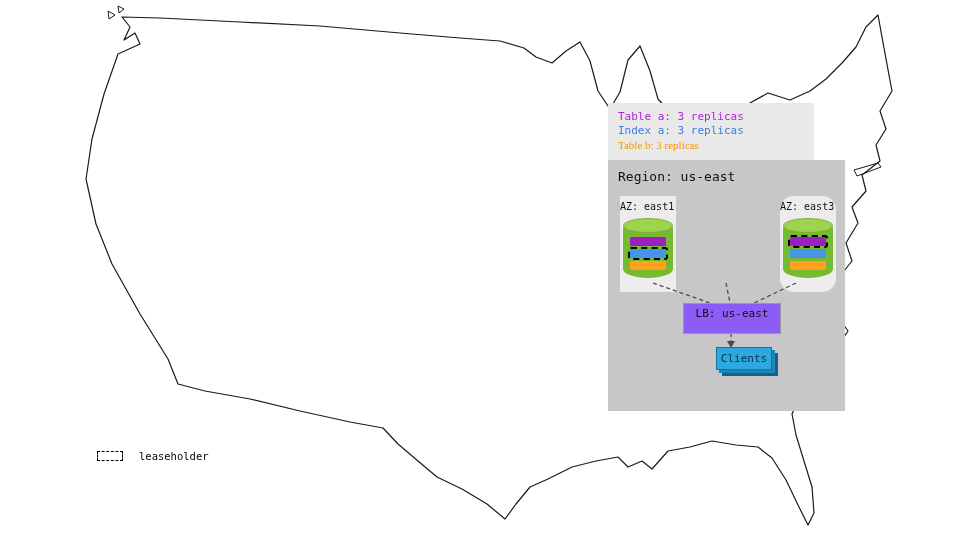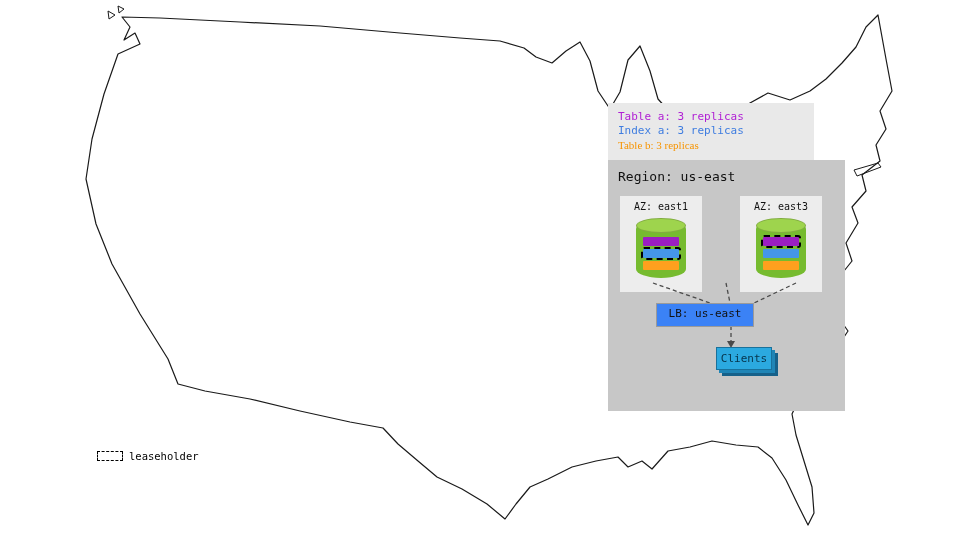--- a/index.html
+++ b/index.html
@@ -21,58 +21,58 @@
 
   .region-panel{
     position:absolute;left:608px;top:160px;width:237px;height:251px;
     background:#c7c7c7;box-sizing:border-box;
   }
   .region-title{
     position:absolute;left:618px;top:169px;font-size:13px;color:#111;
   }
 
   .az-box{
-    position:absolute;top:196px;width:82px;height:96px;
-    background:#ededed;box-sizing:border-box;text-align:center;
+    position:absolute;top:196px;width:56px;height:96px;
+    background:#ededed;box-sizing:border-box;
   }
-  .az-east1{left:620px;} .az-east2{left:691px;} .az-east3{left:740px;}
+  .az-east1{left:620px;} .az-east2{left:691px;} .az-east3{left:780px;border-radius:14px;}
   .az-label{font-size:10px;color:#111;margin-top:5px;}
 
   .cylinder{
     position:relative;width:50px;height:58px;margin:8px auto 0 auto;
     border-radius:25px / 9px;
   }
   .cyl-top{
     position:absolute;left:0;top:-2px;width:100%;height:15px;
     border-radius:50%;border:1px solid rgba(0,0,0,.18);box-sizing:border-box;
   }
   .bar{
     position:absolute;left:7px;width:36px;height:9px;border-radius:1px;
   }
   .bar.b1{top:17px;} .bar.b2{top:29px;} .bar.b3{top:41px;}
   .bar.leaseholder{
     outline:2px dashed #000;outline-offset:0px;
   }
 
   .lb-box{
-    position:absolute;left:656px;top:303px;width:98px;height:24px;
-    background:#3b82f6;border:1px solid #9a9a9a;box-sizing:border-box;
+    position:absolute;left:683px;top:303px;width:98px;height:31px;
+    background:#8b5cf6;border:1px solid #9a9a9a;box-sizing:border-box;
     font-size:11px;color:#111;text-align:center;line-height:20px;
   }
 
   .clients-box{
     position:absolute;left:716px;top:347px;width:56px;height:23px;
     border:1px solid #19719b;box-sizing:border-box;
     font-size:11px;color:#06334a;text-align:center;line-height:21px;
     box-shadow:3px 3px 0 0 #1f85b6, 6px 6px 0 0 #16618a;
   }
 
   .lh-legend{
     position:absolute;left:97px;top:450px;height:12px;
-    display:flex;align-items:center;gap:6px;
+    display:flex;align-items:center;gap:16px;
   }
   .lh-swatch{
     width:24px;height:8px;background:#fff;border:1.5px dashed #000;
     display:inline-block;
   }
   .lh-label{font-size:10.5px;color:#000;}
 </style>
 </head>
 <body>
 

